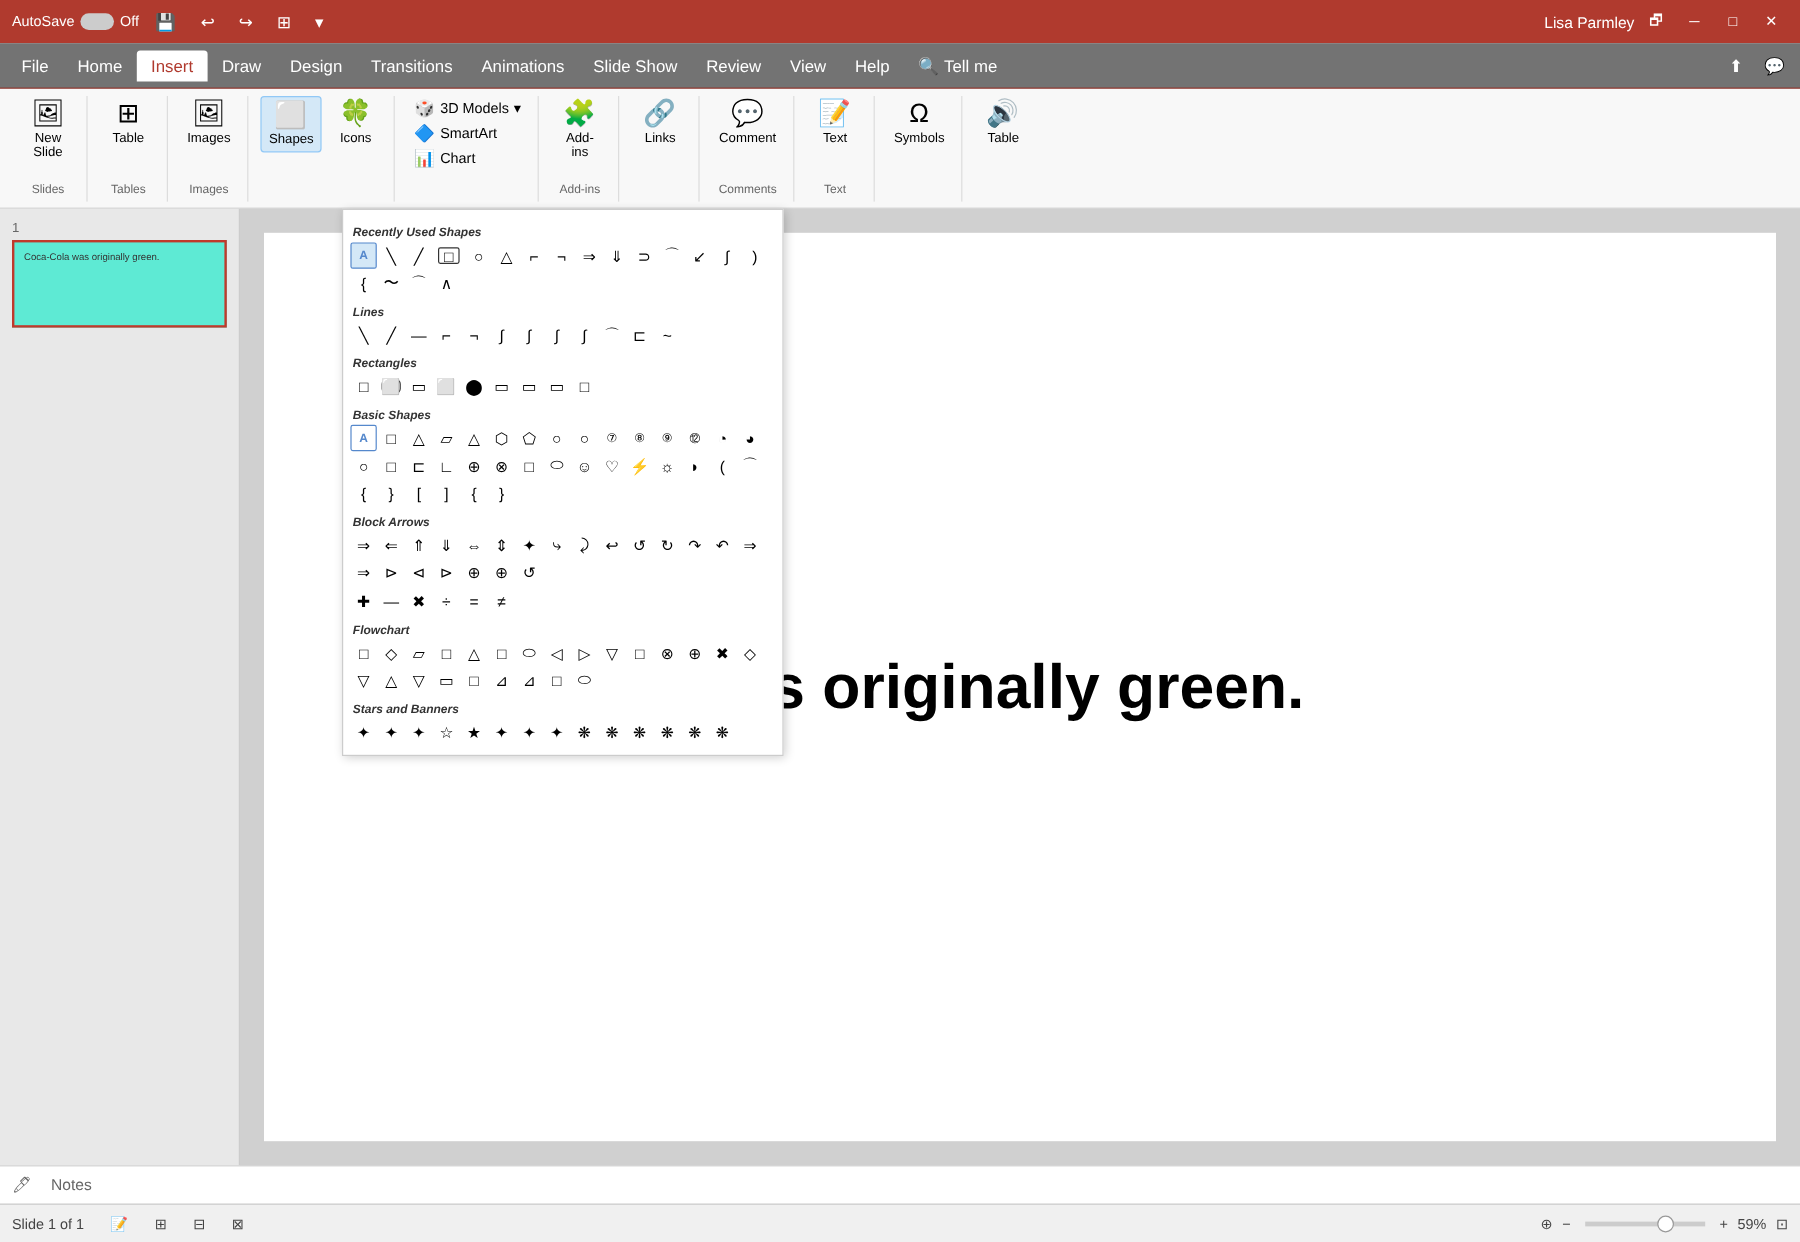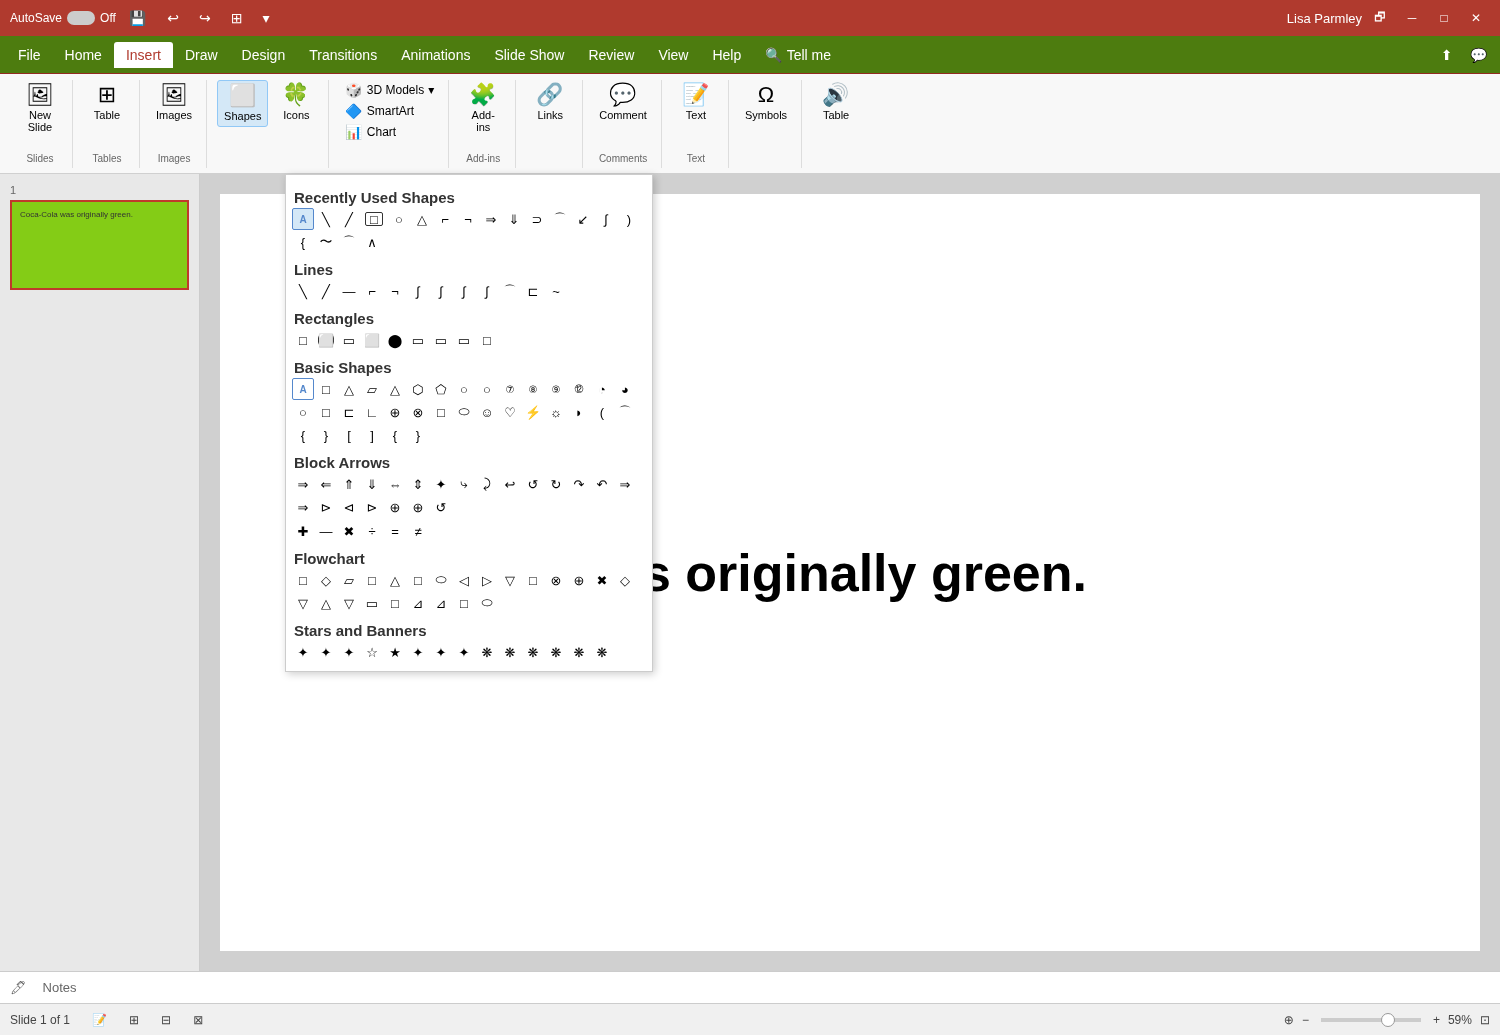--- a/index.html
+++ b/index.html
@@ -16,21 +16,21 @@
     }
     #title-bar .left { display: flex; align-items: center; gap: 8px; flex: 1; }
     #title-bar .center { flex: 2; text-align: center; font-size: 14px; }
     #title-bar .right { flex: 1; display: flex; align-items: center; justify-content: flex-end; gap: 4px; }
     .autosave { display: flex; align-items: center; gap: 5px; font-size: 12px; }
     .autosave .toggle { background: #ccc; border-radius: 10px; width: 28px; height: 14px; display: inline-block; position: relative; }
     .title-btn { background: none; border: none; color: white; font-size: 14px; cursor: pointer; padding: 3px 6px; }
 
     
     #menu-bar {
-      background: #4d7c0f;
+      background: #737373;
       height: 38px;
       display: flex;
       align-items: center;
       padding: 0 6px;
       border-bottom: 1px solid #922b21;
     }
     .menu-item {
       color: white;
       padding: 5px 12px;
       cursor: pointer;
@@ -111,25 +111,26 @@
     .shapes-scroll {
       max-height: 648px;
       overflow-y: auto;
       padding: 6px;
       position: relative;
     }
     .shapes-scroll::-webkit-scrollbar { width: 14px; }
     .shapes-scroll::-webkit-scrollbar-track { background: #f0f0f0; }
     .shapes-scroll::-webkit-scrollbar-thumb { background: #bbb; }
     .shape-section-title {
-      font-size: 15px;
+      font-size: 10px;
       font-weight: bold;
       color: #333;
       padding: 4px 2px 2px 2px;
       margin-top: 4px;
+      font-style: italic;
     }
     .shape-grid {
       display: flex;
       flex-wrap: wrap;
       gap: 1px;
       margin-bottom: 2px;
     }
     .shape-item {
       width: 22px;
       height: 22px;
@@ -149,27 +150,27 @@
     }
 
     
     #slide-panel {
       width: 200px;
       background: #e8e8e8;
       border-right: 1px solid #ccc;
       padding: 10px;
     }
     .slide-thumb {
-      background: #84cc16;
+      background: #5eead4;
       border: 2px solid #c0392b;
       padding: 8px;
       cursor: pointer;
       font-size: 9px;
       color: #333;
-      height: 90px;
+      height: 73px;
       display: flex;
       align-items: flex-start;
     }
     .slide-num {
       font-size: 11px;
       color: #666;
       margin-bottom: 4px;
     }
 
     

